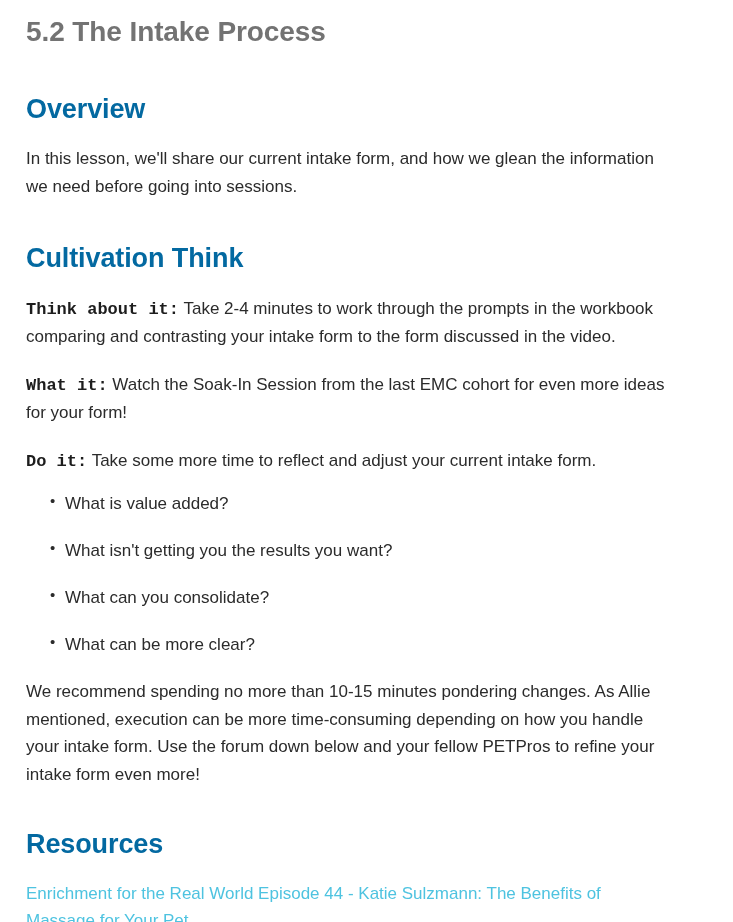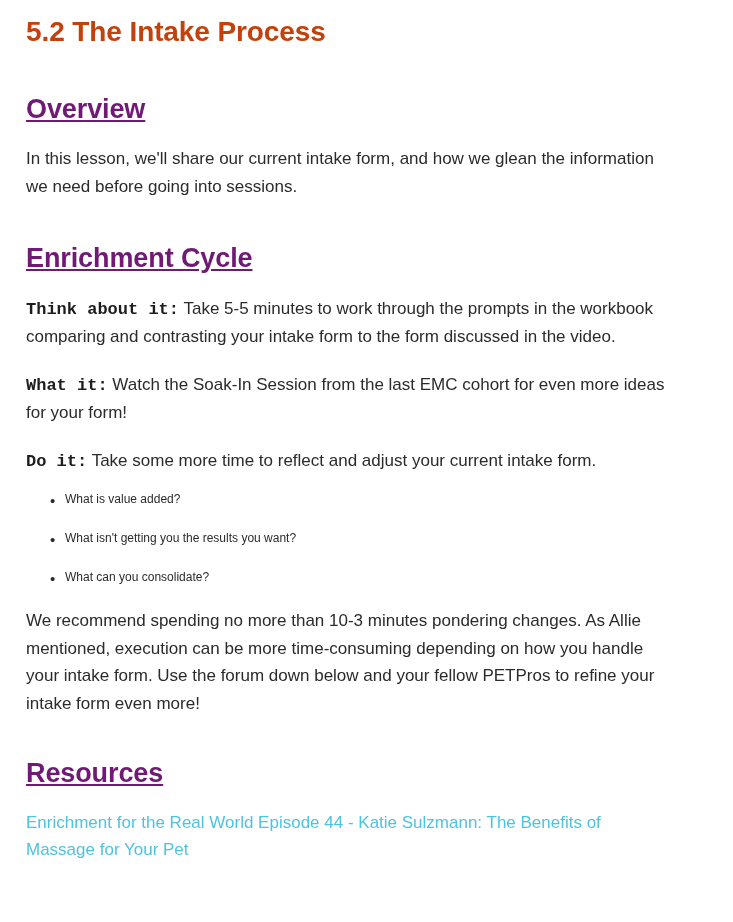--- a/index.html
+++ b/index.html
@@ -19,34 +19,33 @@
   .page {
     box-sizing: border-box;
     width: 733px;
     min-height: 922px;
     padding: 0 40px 0 26px;
     background: #ffffff;
   }
   .lesson-title {
     font-size: 28px;
     font-weight: bold;
-    color: #c2410c;
+    color: #737373;
     line-height: 1.25;
     margin: 0;
     padding-top: 14px;
     letter-spacing: -0.1px;
   }
   .section-heading {
     font-size: 27px;
     font-weight: bold;
-    color: #701a75;
+    color: #0369a1;
     line-height: 1.2;
     margin: 0;
     letter-spacing: -0.1px;
-    text-decoration: underline;
   }
   .heading-overview { padding-top: 44px; }
   .heading-cultivation { padding-top: 42px; }
   .heading-resources { padding-top: 40px; }
 
   p.body-text {
     font-size: 17px;
     line-height: 1.62;
     color: #2b2b2b;
     margin: 0;
@@ -61,21 +60,21 @@
   }
 
   ul.prompt-list {
     list-style: none;
     margin: 0;
     padding: 0;
     padding-top: 14px;
   }
   ul.prompt-list li {
     position: relative;
-    font-size: 12px;
+    font-size: 17px;
     line-height: 1.6;
     color: #2b2b2b;
     padding-left: 39px;
     margin-top: 20px;
   }
   ul.prompt-list li:first-child { margin-top: 0; }
   ul.prompt-list li::before {
     content: "\2022";
     position: absolute;
     left: 24px;
@@ -100,33 +99,34 @@
 <body>
 
 <div class="page">
 
   <h1 class="lesson-title">5.2 The Intake Process</h1>
 
   <h2 class="section-heading heading-overview">Overview</h2>
 
   <p class="body-text">In this lesson, we'll share our current intake form, and how we glean the information we need before going into sessions.</p>
 
-  <h2 class="section-heading heading-cultivation">Enrichment Cycle</h2>
+  <h2 class="section-heading heading-cultivation">Cultivation Think</h2>
 
-  <p class="body-text"><span class="lead-label">Think about it:</span><span> Take 5-5 minutes to work through the prompts in the workbook comparing and contrasting your intake form to the form discussed in the video.</span></p>
+  <p class="body-text"><span class="lead-label">Think about it:</span><span> Take 2-4 minutes to work through the prompts in the workbook comparing and contrasting your intake form to the form discussed in the video.</span></p>
 
   <p class="body-text"><span class="lead-label">What it:</span><span> Watch the Soak-In Session from the last EMC cohort for even more ideas for your form!</span></p>
 
   <p class="body-text"><span class="lead-label">Do it:</span><span> Take some more time to reflect and adjust your current intake form.</span></p>
 
   <ul class="prompt-list">
     <li>What is value added?</li>
     <li>What isn't getting you the results you want?</li>
     <li>What can you consolidate?</li>
+    <li>What can be more clear?</li>
   </ul>
 
-  <p class="body-text">We recommend spending no more than 10-3 minutes pondering changes. As Allie mentioned, execution can be more time-consuming depending on how you handle your intake form. Use the forum down below and your fellow PETPros to refine your intake form even more!</p>
+  <p class="body-text">We recommend spending no more than 10-15 minutes pondering changes. As Allie mentioned, execution can be more time-consuming depending on how you handle your intake form. Use the forum down below and your fellow PETPros to refine your intake form even more!</p>
 
   <h2 class="section-heading heading-resources">Resources</h2>
 
   <a class="resource-link" href="#">Enrichment for the Real World Episode 44 - Katie Sulzmann: The Benefits of Massage for Your Pet</a>
 
 </div>
 
 </body></html>

